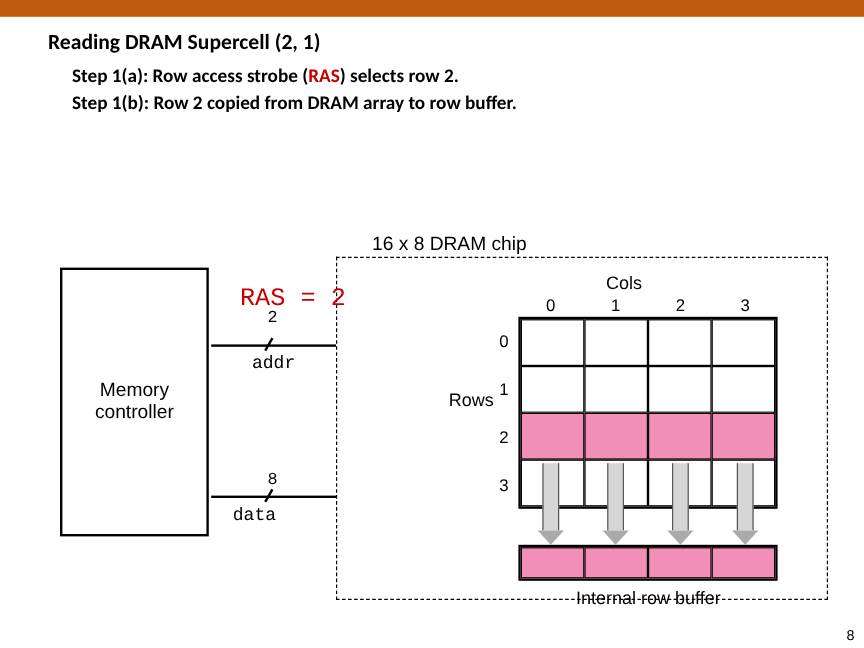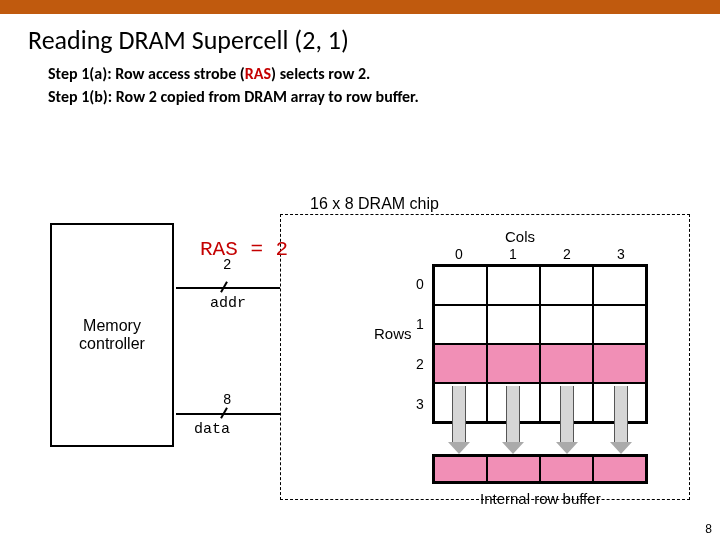--- a/index.html
+++ b/index.html
@@ -11,26 +11,26 @@
     font-family: Calibri, Arial, sans-serif;
     color: #000;
     position: relative;
   }
   .topbar {
     width: 100%;
     height: 14px;
     background: #c05a0e;
   }
   .title {
-    font-size: 26px;
-    font-weight: normal;
-    margin: 10px 0 4px 28px;
+    font-size: 18px;
+    font-weight: bold;
+    margin: 10px 0 4px 40px;
   }
   .steps {
-    margin: 6px 0 0 48px;
+    margin: 6px 0 0 60px;
     font-size: 16px;
     font-weight: bold;
     line-height: 1.45;
   }
   .ras-red { color: #c40000; }
   .chip-label {
     position: absolute;
     left: 310px;
     top: 195px;
     font-size: 16px;

